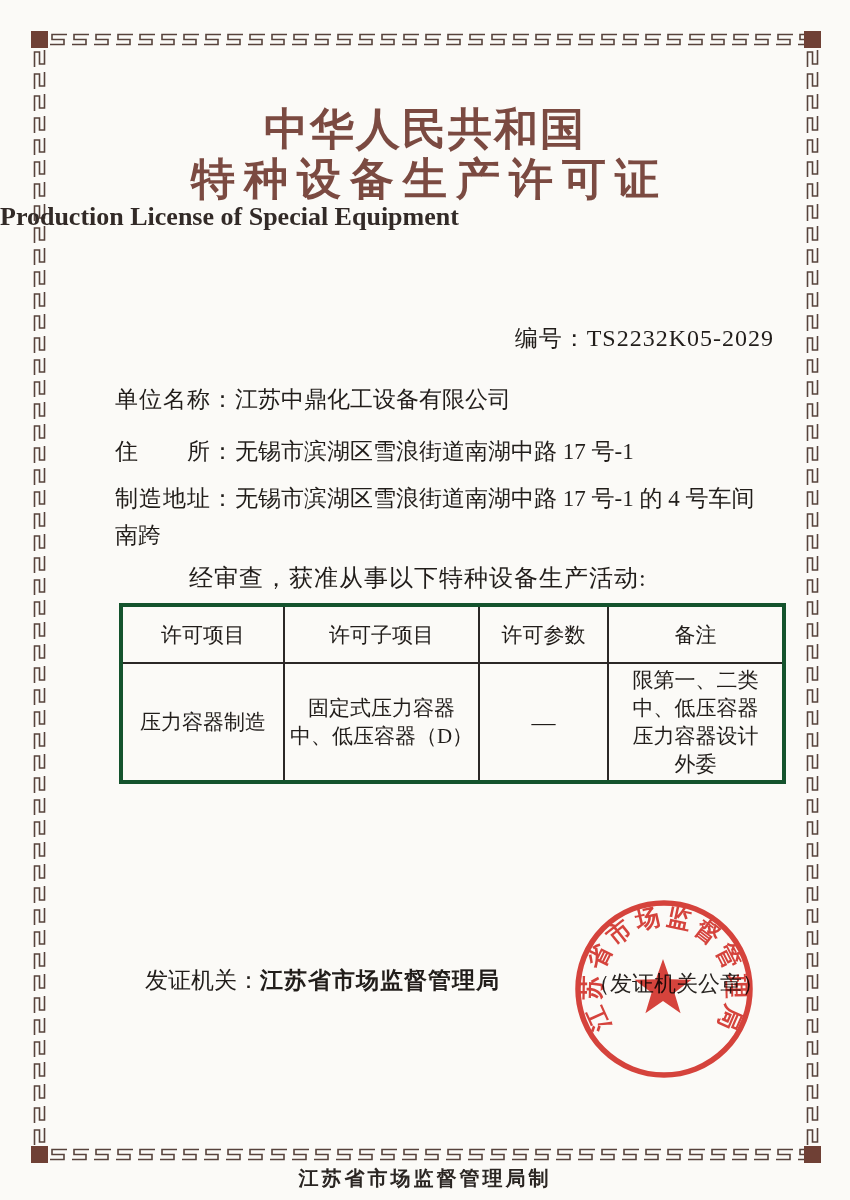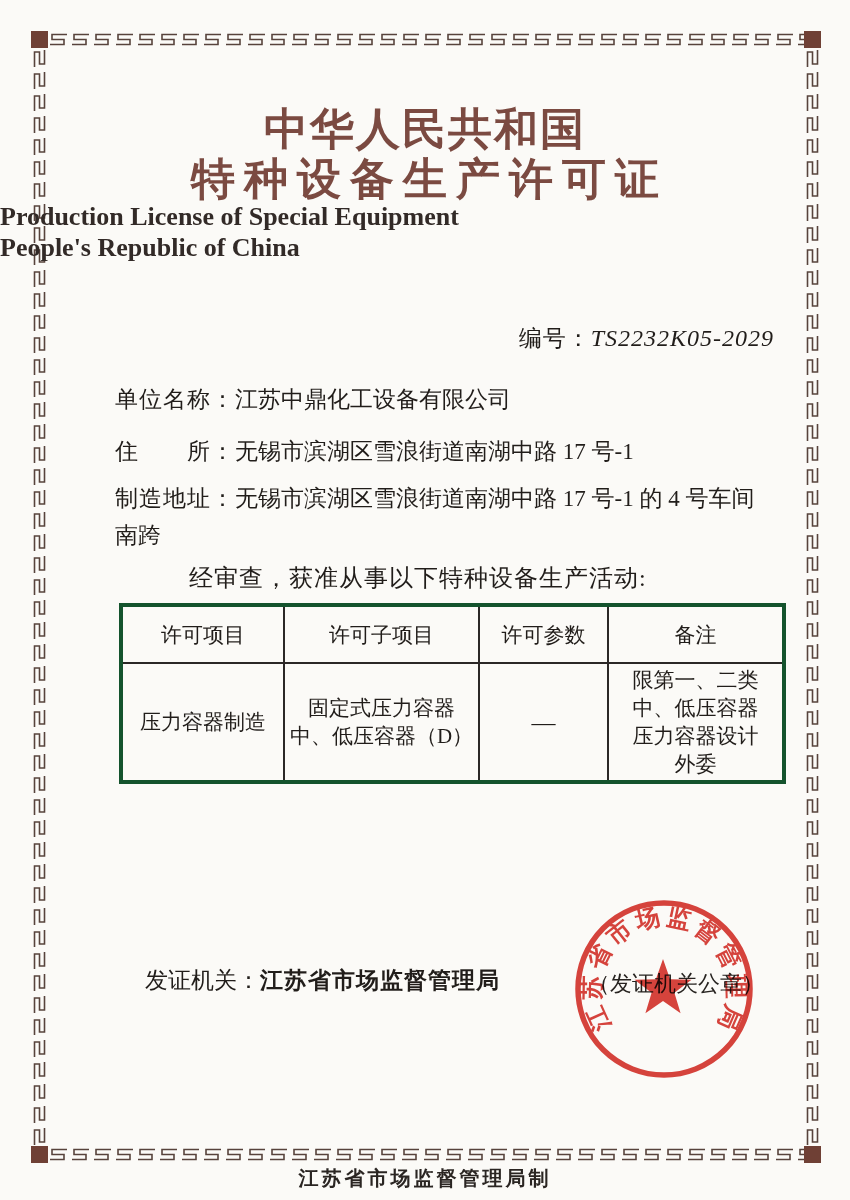--- a/index.html
+++ b/index.html
@@ -36,21 +36,21 @@
     font-family:"Liberation Serif","DejaVu Serif",serif;
   }
   .title-en-1 { top:202px; }
   .title-en-2 { top:233px; }
 
   
   .license-no {
     position:absolute; top:323px; right:76px;
     font-size:23px; letter-spacing:1px;
   }
-  .license-no .num { font-family:"Liberation Serif","DejaVu Serif",serif; font-size:24px;font-style:italic; }
+  .license-no .num { font-family:"Liberation Serif","DejaVu Serif",serif; font-size:24px; }
 
   
   .fields { position:absolute; left:115px; top:384px; width:668px; }
   .field-line { position:absolute; left:0; font-size:23px; white-space:nowrap; }
   .fl-0 { top:0; }
   .fl-1 { top:52px; }
   .fl-2 { top:99px; }
   .fl-3 { top:136px; }
   .field-label { letter-spacing:1px; }
 
@@ -143,21 +143,20 @@
     <rect width="17" height="1098" fill="url(#mv2)"></rect>
   </svg>
   <div class="corner c-tl"></div>
   <div class="corner c-tr"></div>
   <div class="corner c-bl"></div>
   <div class="corner c-br"></div>
 
   <div class="title-cn title-cn-1">中华人民共和国</div>
   <div class="title-cn title-cn-2">特种设备生产许可证</div>
   <div class="title-en title-en-1">Production License of Special Equipment</div>
-  <div class="title-en title-en-2">People's Republic of China</div>
 
   <div class="license-no">
     <span>编号：</span><span class="num">TS2232K05-2029</span>
   </div>
 
   <div class="fields">
     <div class="field-line fl-0">
       <span class="field-label">单位名称：</span><span>江苏中鼎化工设备有限公司</span>
     </div>
     <div class="field-line fl-1">

